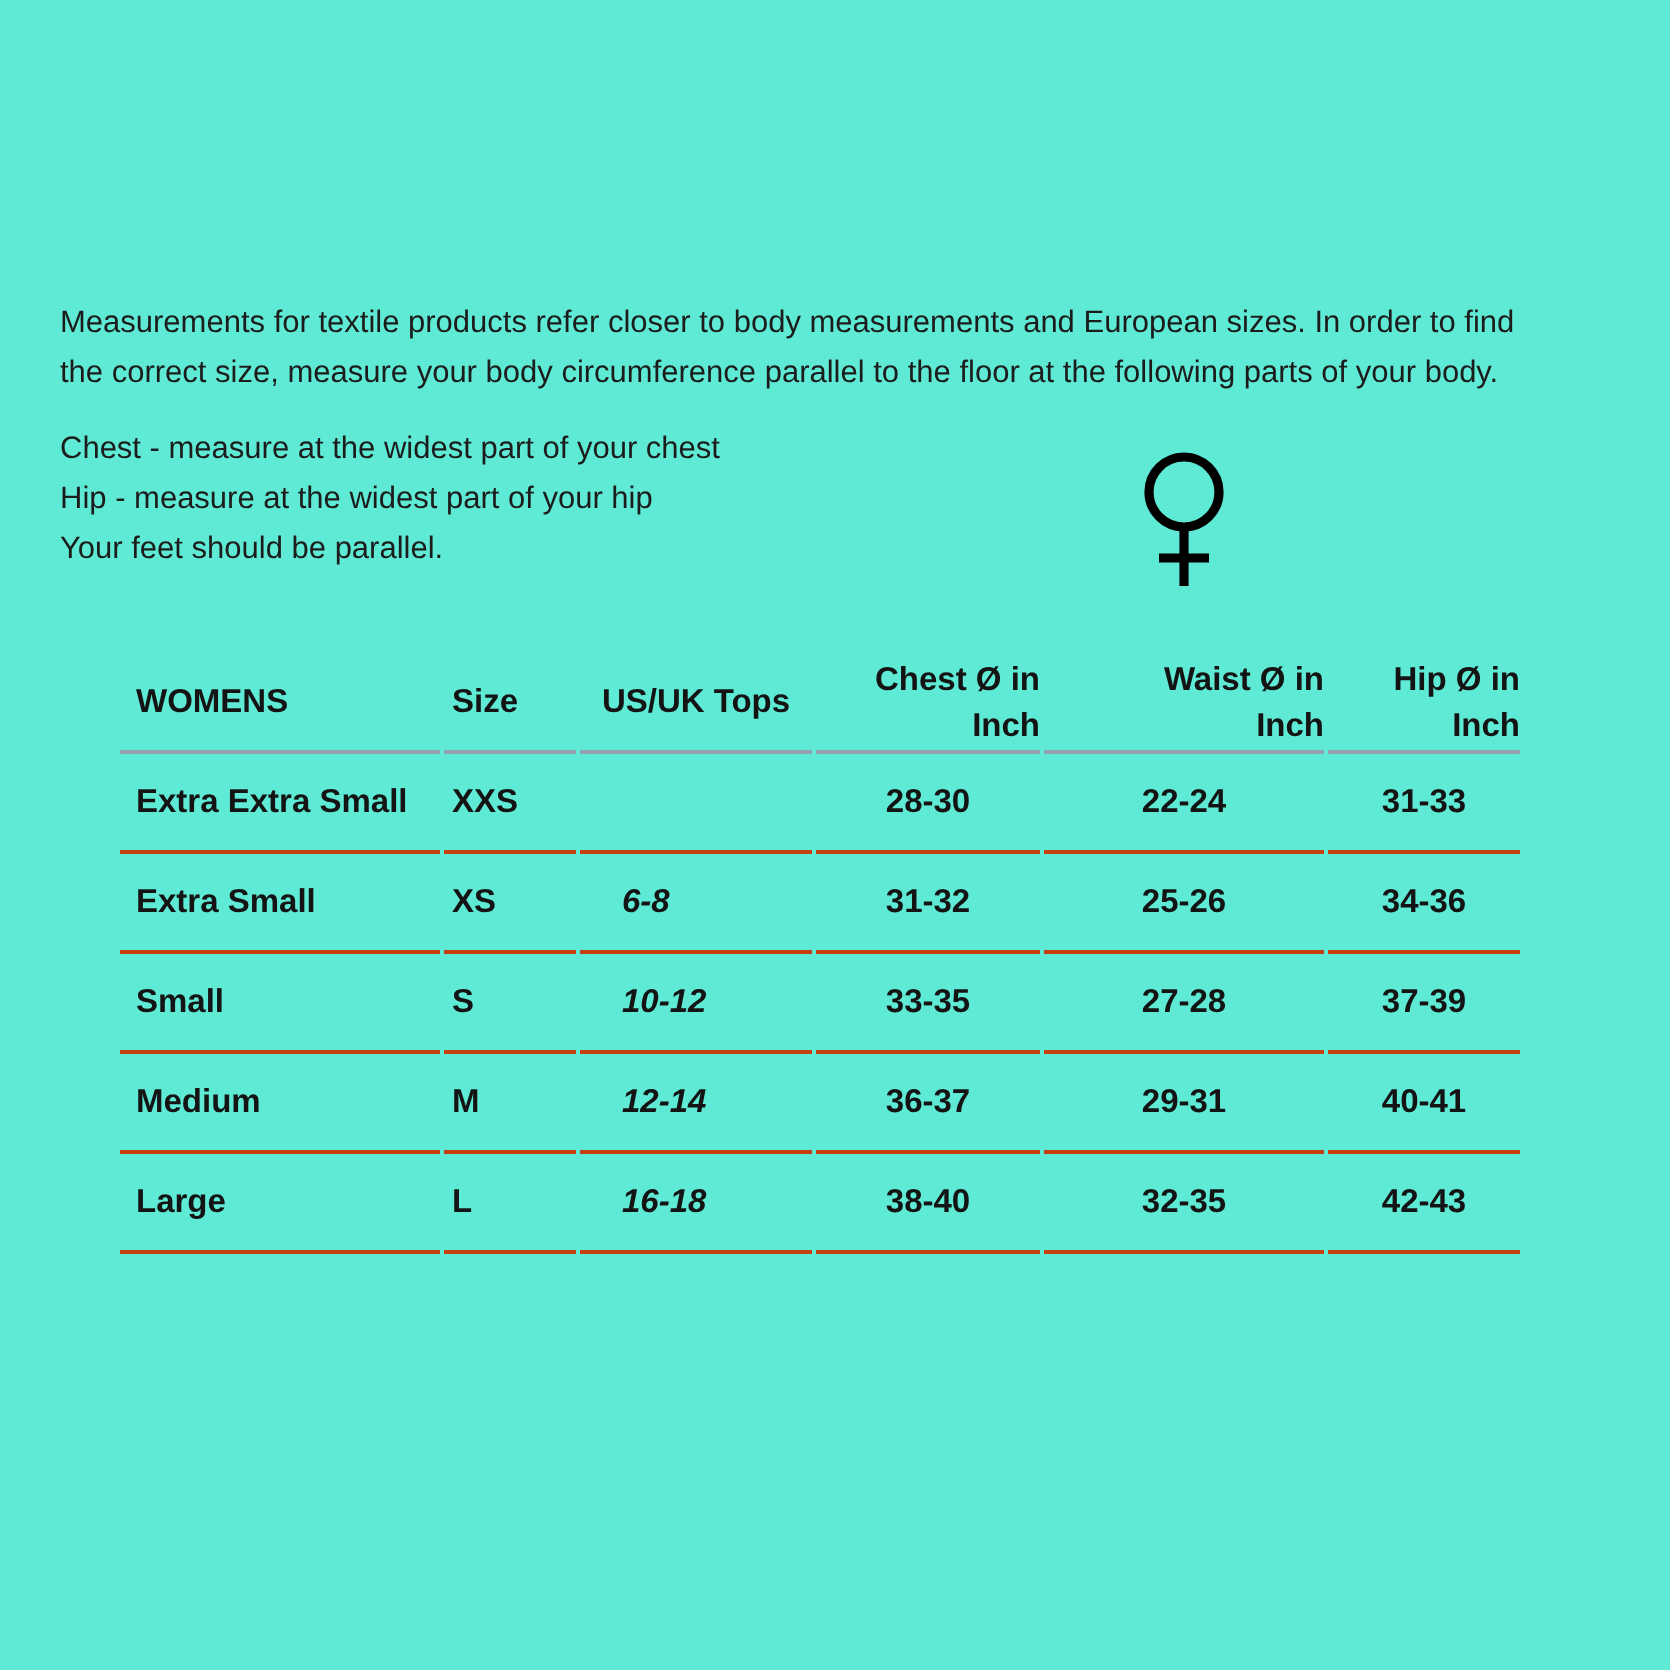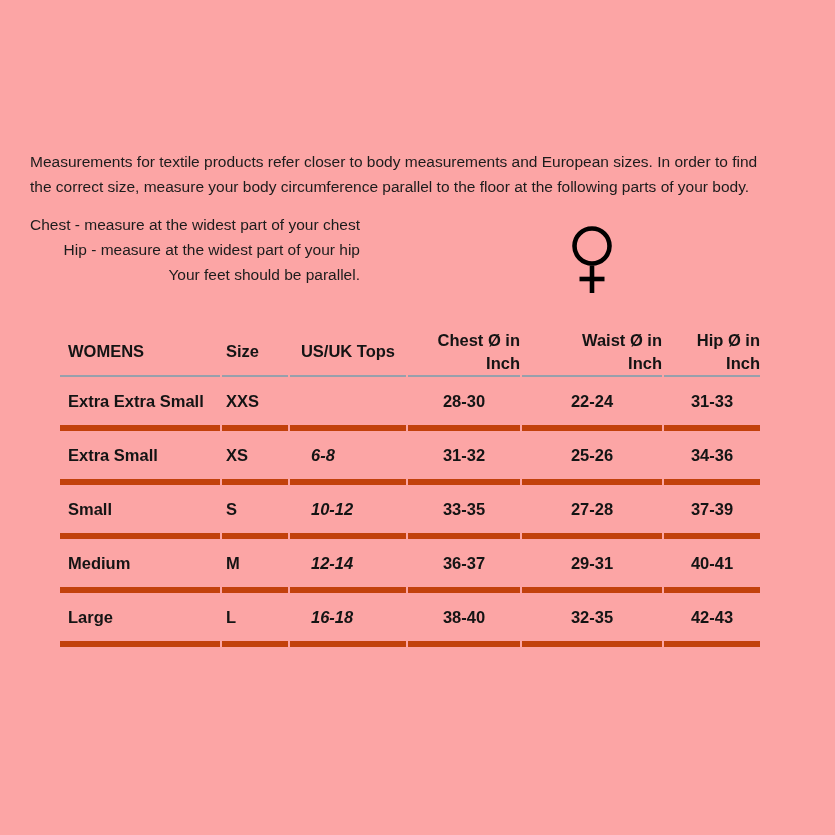--- a/index.html
+++ b/index.html
@@ -1,20 +1,20 @@
 <!DOCTYPE html>
 <html><head>
 <meta charset="utf-8">
 <style>
   html, body { margin: 0; padding: 0; background: #ffffff; }
   .canvas {
     position: relative;
     width: 835px;
     height: 835px;
-    background: #fca5a5;
+    background: #5eead4;
     font-family: "Liberation Sans", "DejaVu Sans", sans-serif;
     color: #1c1c1c;
     overflow: hidden;
   }
 
   .intro {
     position: absolute;
     left: 30px;
     top: 149px;
     width: 775px;
@@ -24,21 +24,21 @@
   }
   .intro span { display: block; white-space: nowrap; }
 
   .instructions {
     position: absolute;
     left: 30px;
     top: 212px;
     font-size: 15.5px;
     line-height: 25.2px;
   }
-  .instructions div { white-space: nowrap; text-align: right; }
+  .instructions div { white-space: nowrap; }
 
   .female-symbol {
     position: absolute;
     left: 570px;
     top: 222px;
     width: 46px;
     height: 74px;
   }
 
   table.size-table {
@@ -62,21 +62,21 @@
   .size-table thead th {
     height: 47px;
     vertical-align: middle;
     border-bottom: 2px solid #97a0ac;
     font-weight: 700;
     line-height: 23px;
   }
   .size-table tbody td {
     height: 48px;
     vertical-align: middle;
-    border-bottom: 6px solid #c2410c;
+    border-bottom: 2px solid #c2410c;
   }
   .al { text-align: left; padding-left: 8px !important; }
   .size-col { text-align: left; padding-left: 4px !important; }
   .usuk-head { text-align: center; }
   .usuk-val { text-align: left; padding-left: 21px !important; font-style: italic; }
   .ctr { text-align: center; }
   .hdr2 span { display: block; text-align: right; }
 </style>
 </head>
 <body>

